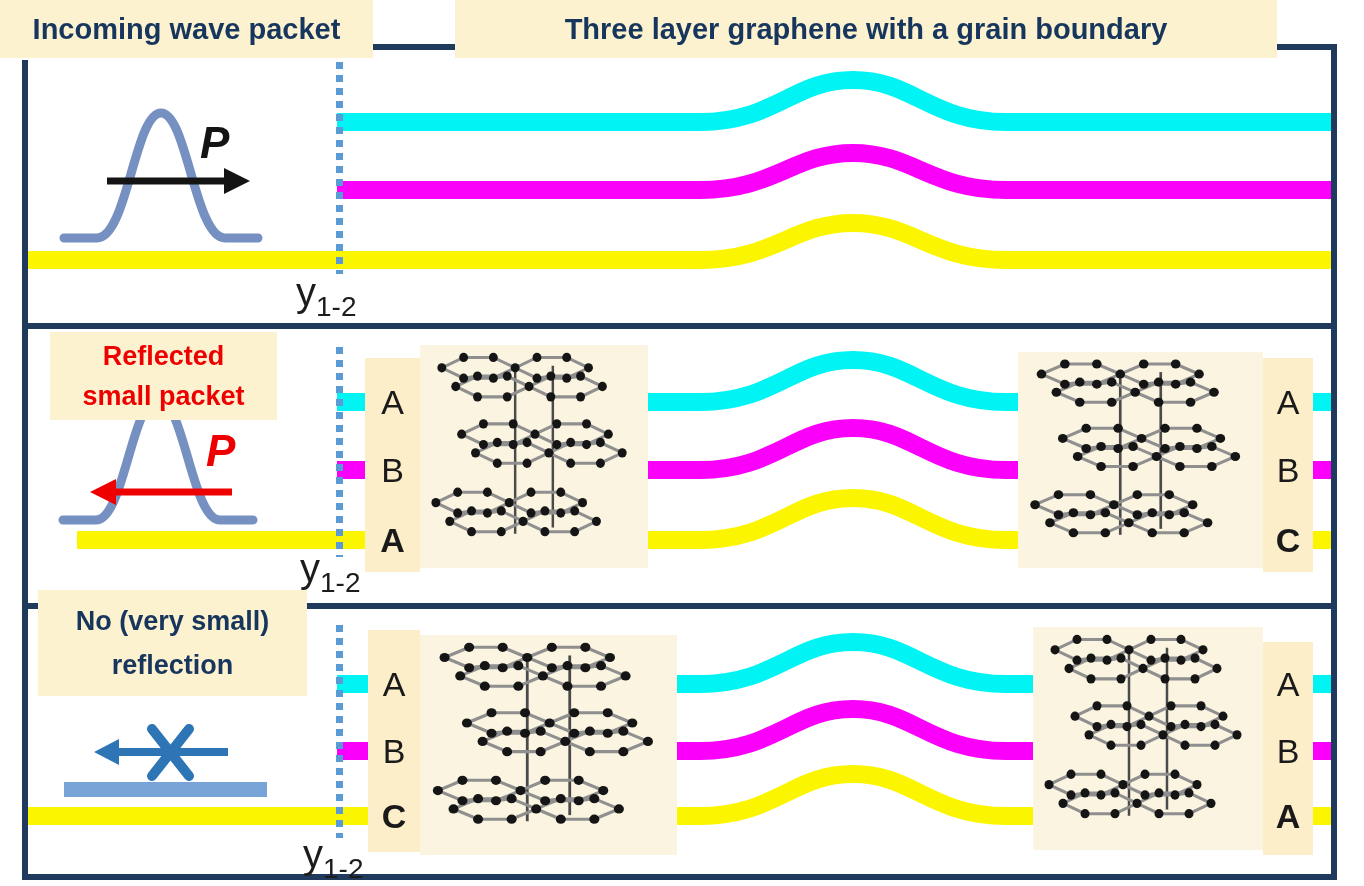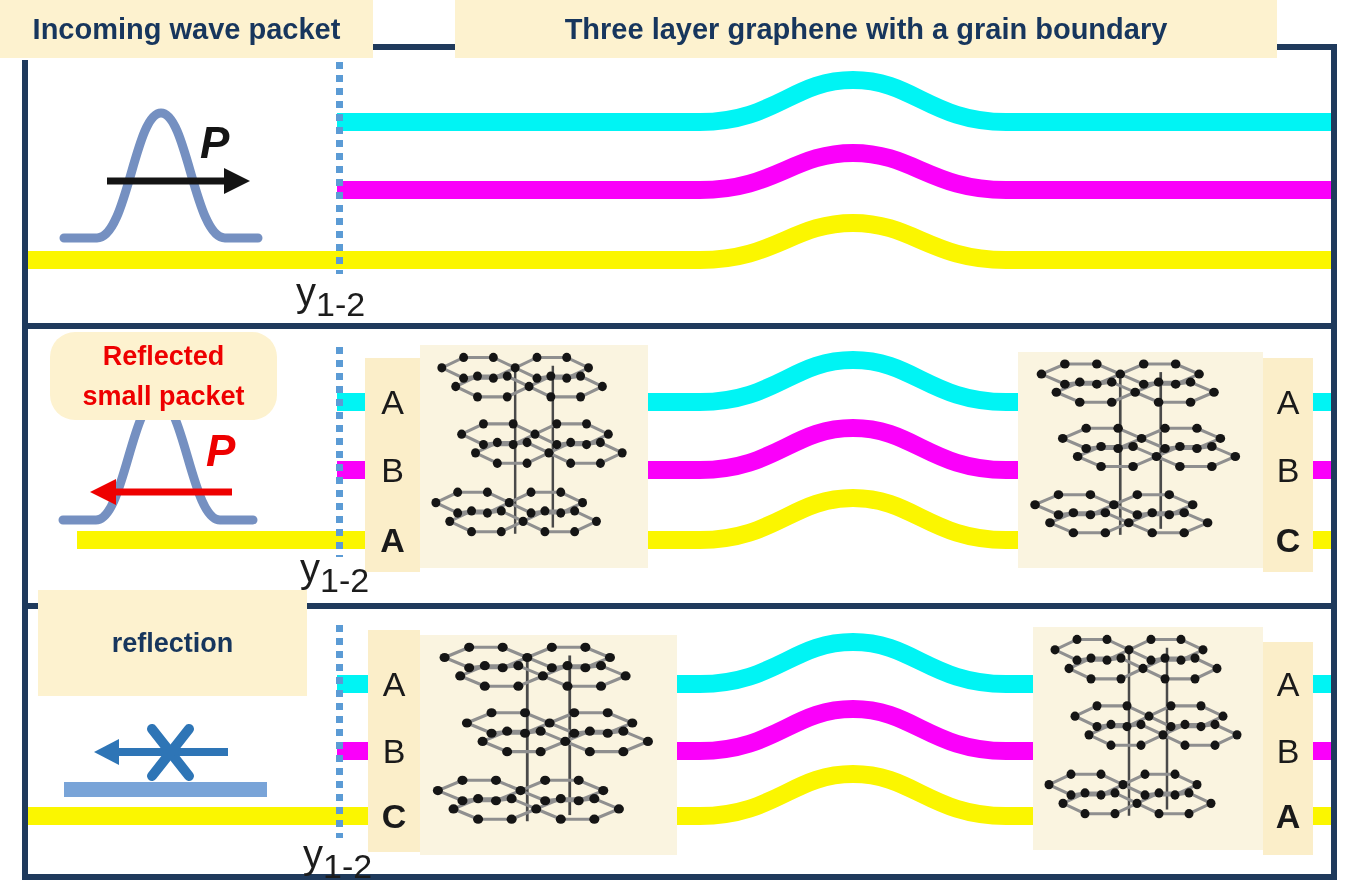--- a/index.html
+++ b/index.html
@@ -18,26 +18,26 @@
   .arrow-black{stroke:#141414;stroke-width:7px;} .head-black{fill:#141414;}
   .arrow-red{stroke:var(--red);stroke-width:7px;} .head-red{fill:var(--red);}
   .arrow-blue{stroke:var(--arrow_blue);stroke-width:8px;} .head-blue{fill:var(--arrow_blue);}
   .xmark{stroke:var(--arrow_blue);stroke-width:10px;stroke-linecap:round;}
   .flatbar{fill:var(--bar_blue);}
   
   .dotline{position:absolute;width:7px;
     background:repeating-linear-gradient(to bottom,var(--dot_blue) 0 7px,transparent 7px 13px);}
   
   .ylab{position:absolute;color:#1c1c1c;font-size:40px;line-height:40px;white-space:nowrap;}
-  .ylab .sub{font-size:34px;vertical-align:-10px;}
+  .ylab .sub{font-size:28px;vertical-align:-10px;}
   
   .hdr{font-size:29px;line-height:30px;}
   
   .cap{font-size:27px;line-height:40px;}
-  .cap.red{color:var(--red);border-radius:25px;}
+  .cap.red{color:var(--red);}
   
   .plab{position:absolute;font-size:44px;font-weight:bold;font-style:italic;color:#141414;}
   .plab.red{color:var(--red);}
   
   .strip{position:absolute;background:var(--cream_strip);}
   .stack-label{position:absolute;left:0;width:100%;text-align:center;color:#1a1a1a;
                font-size:34px;line-height:34px;transform:translateY(-50%);}
   .stack-label.b3{font-weight:bold;}
   
   .gbox{position:absolute;background:var(--cream_image);}
@@ -156,20 +156,21 @@
   </div>
 
   <div class="abs cream-box hdr" style="left:0;top:0;width:373px;height:58px;">Incoming wave packet</div>
   <div class="abs cream-box hdr" style="left:455px;top:0;width:822px;height:58px;">Three layer graphene with a grain boundary</div>
 
   <div class="abs cream-box cap red" style="left:50px;top:332px;width:227px;height:88px;flex-direction:column;">
     <div>Reflected</div>
     <div>small packet</div>
   </div>
   <div class="abs cream-box cap" style="left:38px;top:590px;width:269px;height:106px;flex-direction:column;line-height:44px;">
+    <div>No (very small)</div>
     <div>reflection</div>
   </div>
 
   <div class="plab" style="left:200px;top:118px;">P</div>
   <div class="plab red" style="left:206px;top:426px;">P</div>
 
   <svg width="0" height="0" style="position:absolute" aria-hidden="true">
     <defs>
       <g id="gsheet">
 

